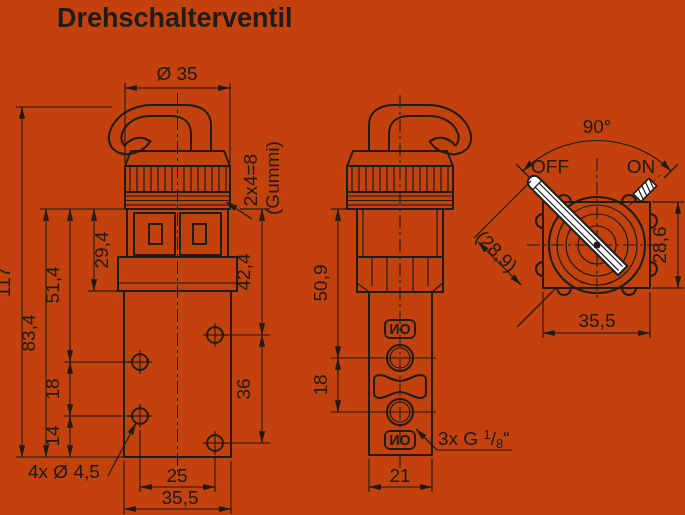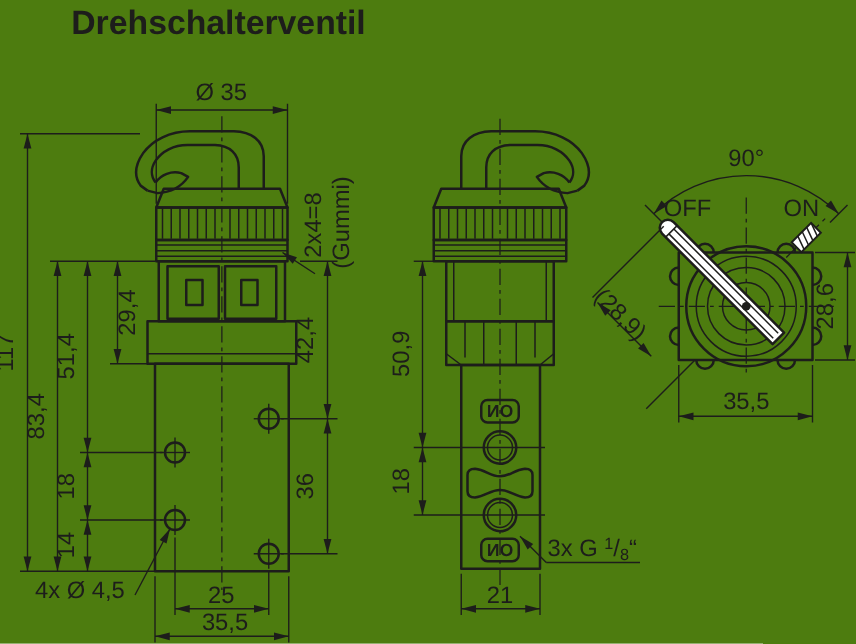--- a/index.html
+++ b/index.html
@@ -1,16 +1,16 @@
 <!DOCTYPE html>
 <html><head>
 <meta charset="utf-8">
 <style>
   html,body{margin:0;padding:0;background:#ffffff;}
-  .stage{position:relative;width:685px;height:515px;background:#4d7c0f;overflow:hidden;
+  .stage{position:relative;width:685px;height:515px;background:#c2410c;overflow:hidden;
          font-family:"Liberation Sans", sans-serif;}
   svg{display:block}
   .o2{stroke:#1d1d1b;stroke-width:2;fill:none;stroke-linejoin:round;}
   .o1{stroke:#1d1d1b;stroke-width:1.2;fill:none;}
   .dim{stroke:#1d1d1b;stroke-width:1.1;fill:none;}
   .cl{stroke:#1d1d1b;stroke-width:1;fill:none;stroke-dasharray:13 4 3 4;}
   .t{fill:#1d1d1b;font-size:19px;font-family:"Liberation Sans",sans-serif;}
   .tt{fill:#1d1d1b;font-weight:bold;font-size:27px;font-family:"Liberation Sans",sans-serif;}
   .badge{fill:#1d1d1b;font-weight:bold;font-size:14px;font-family:"Liberation Sans",sans-serif;}
 </style>

